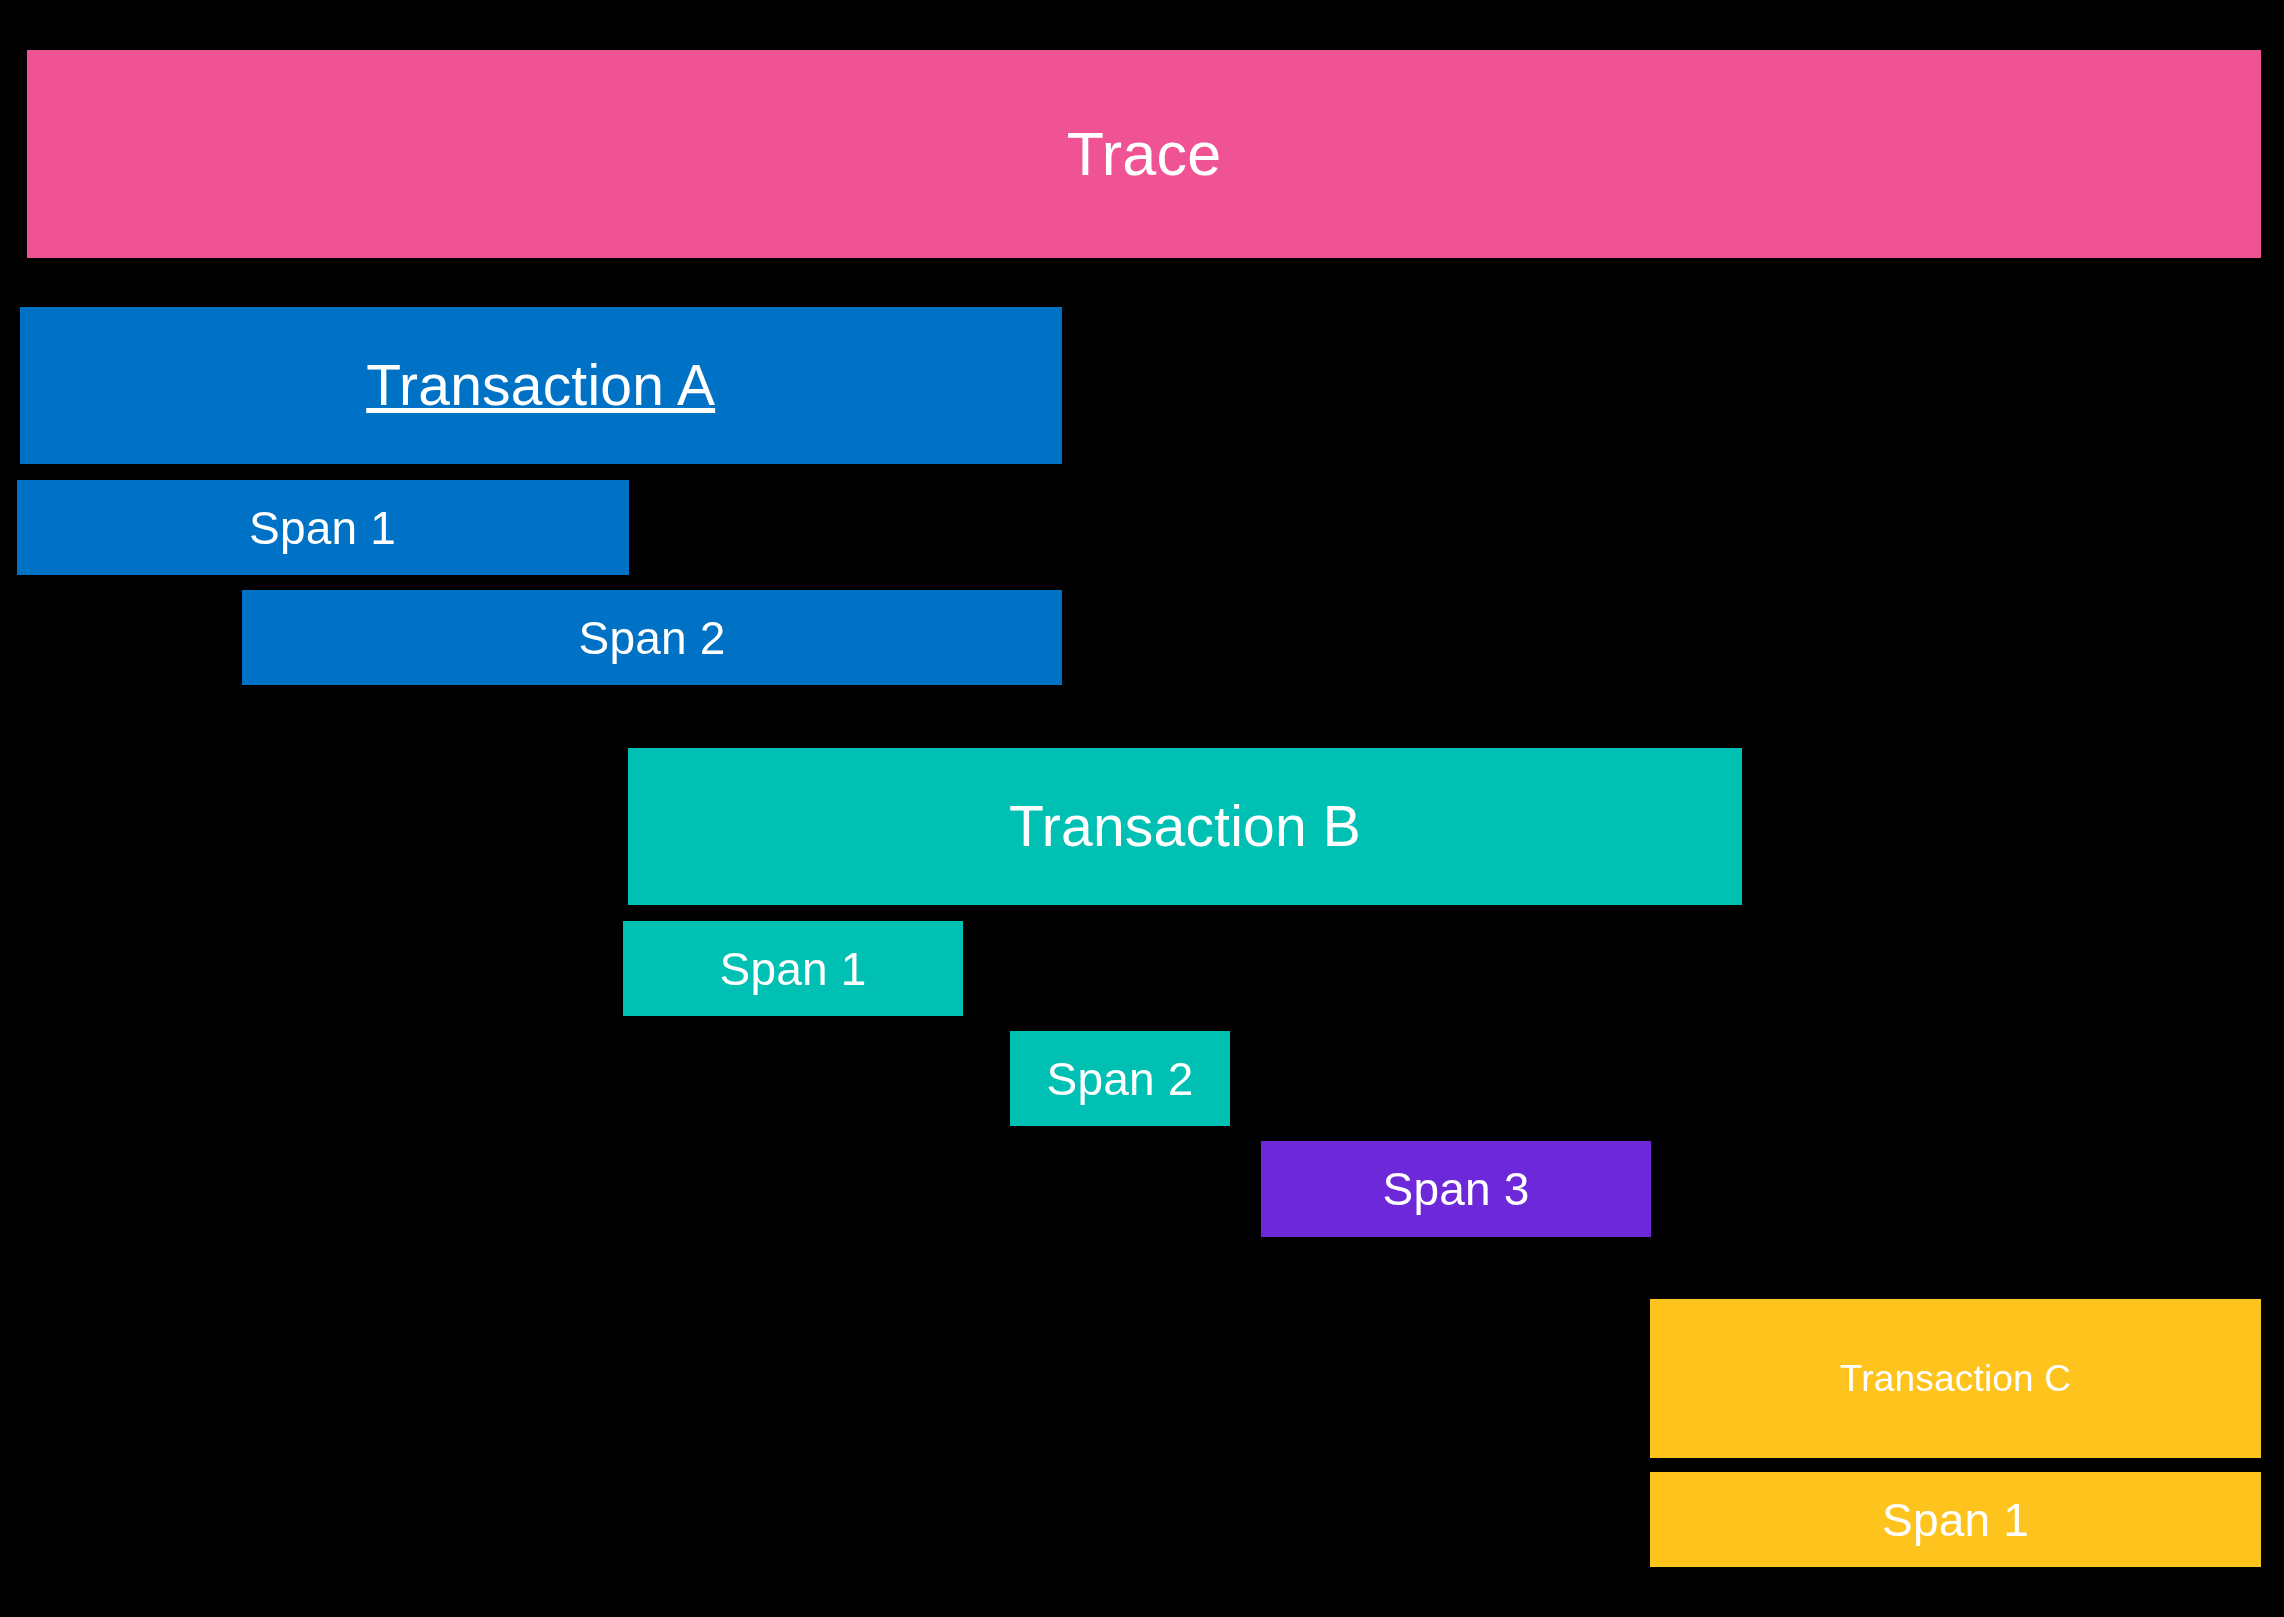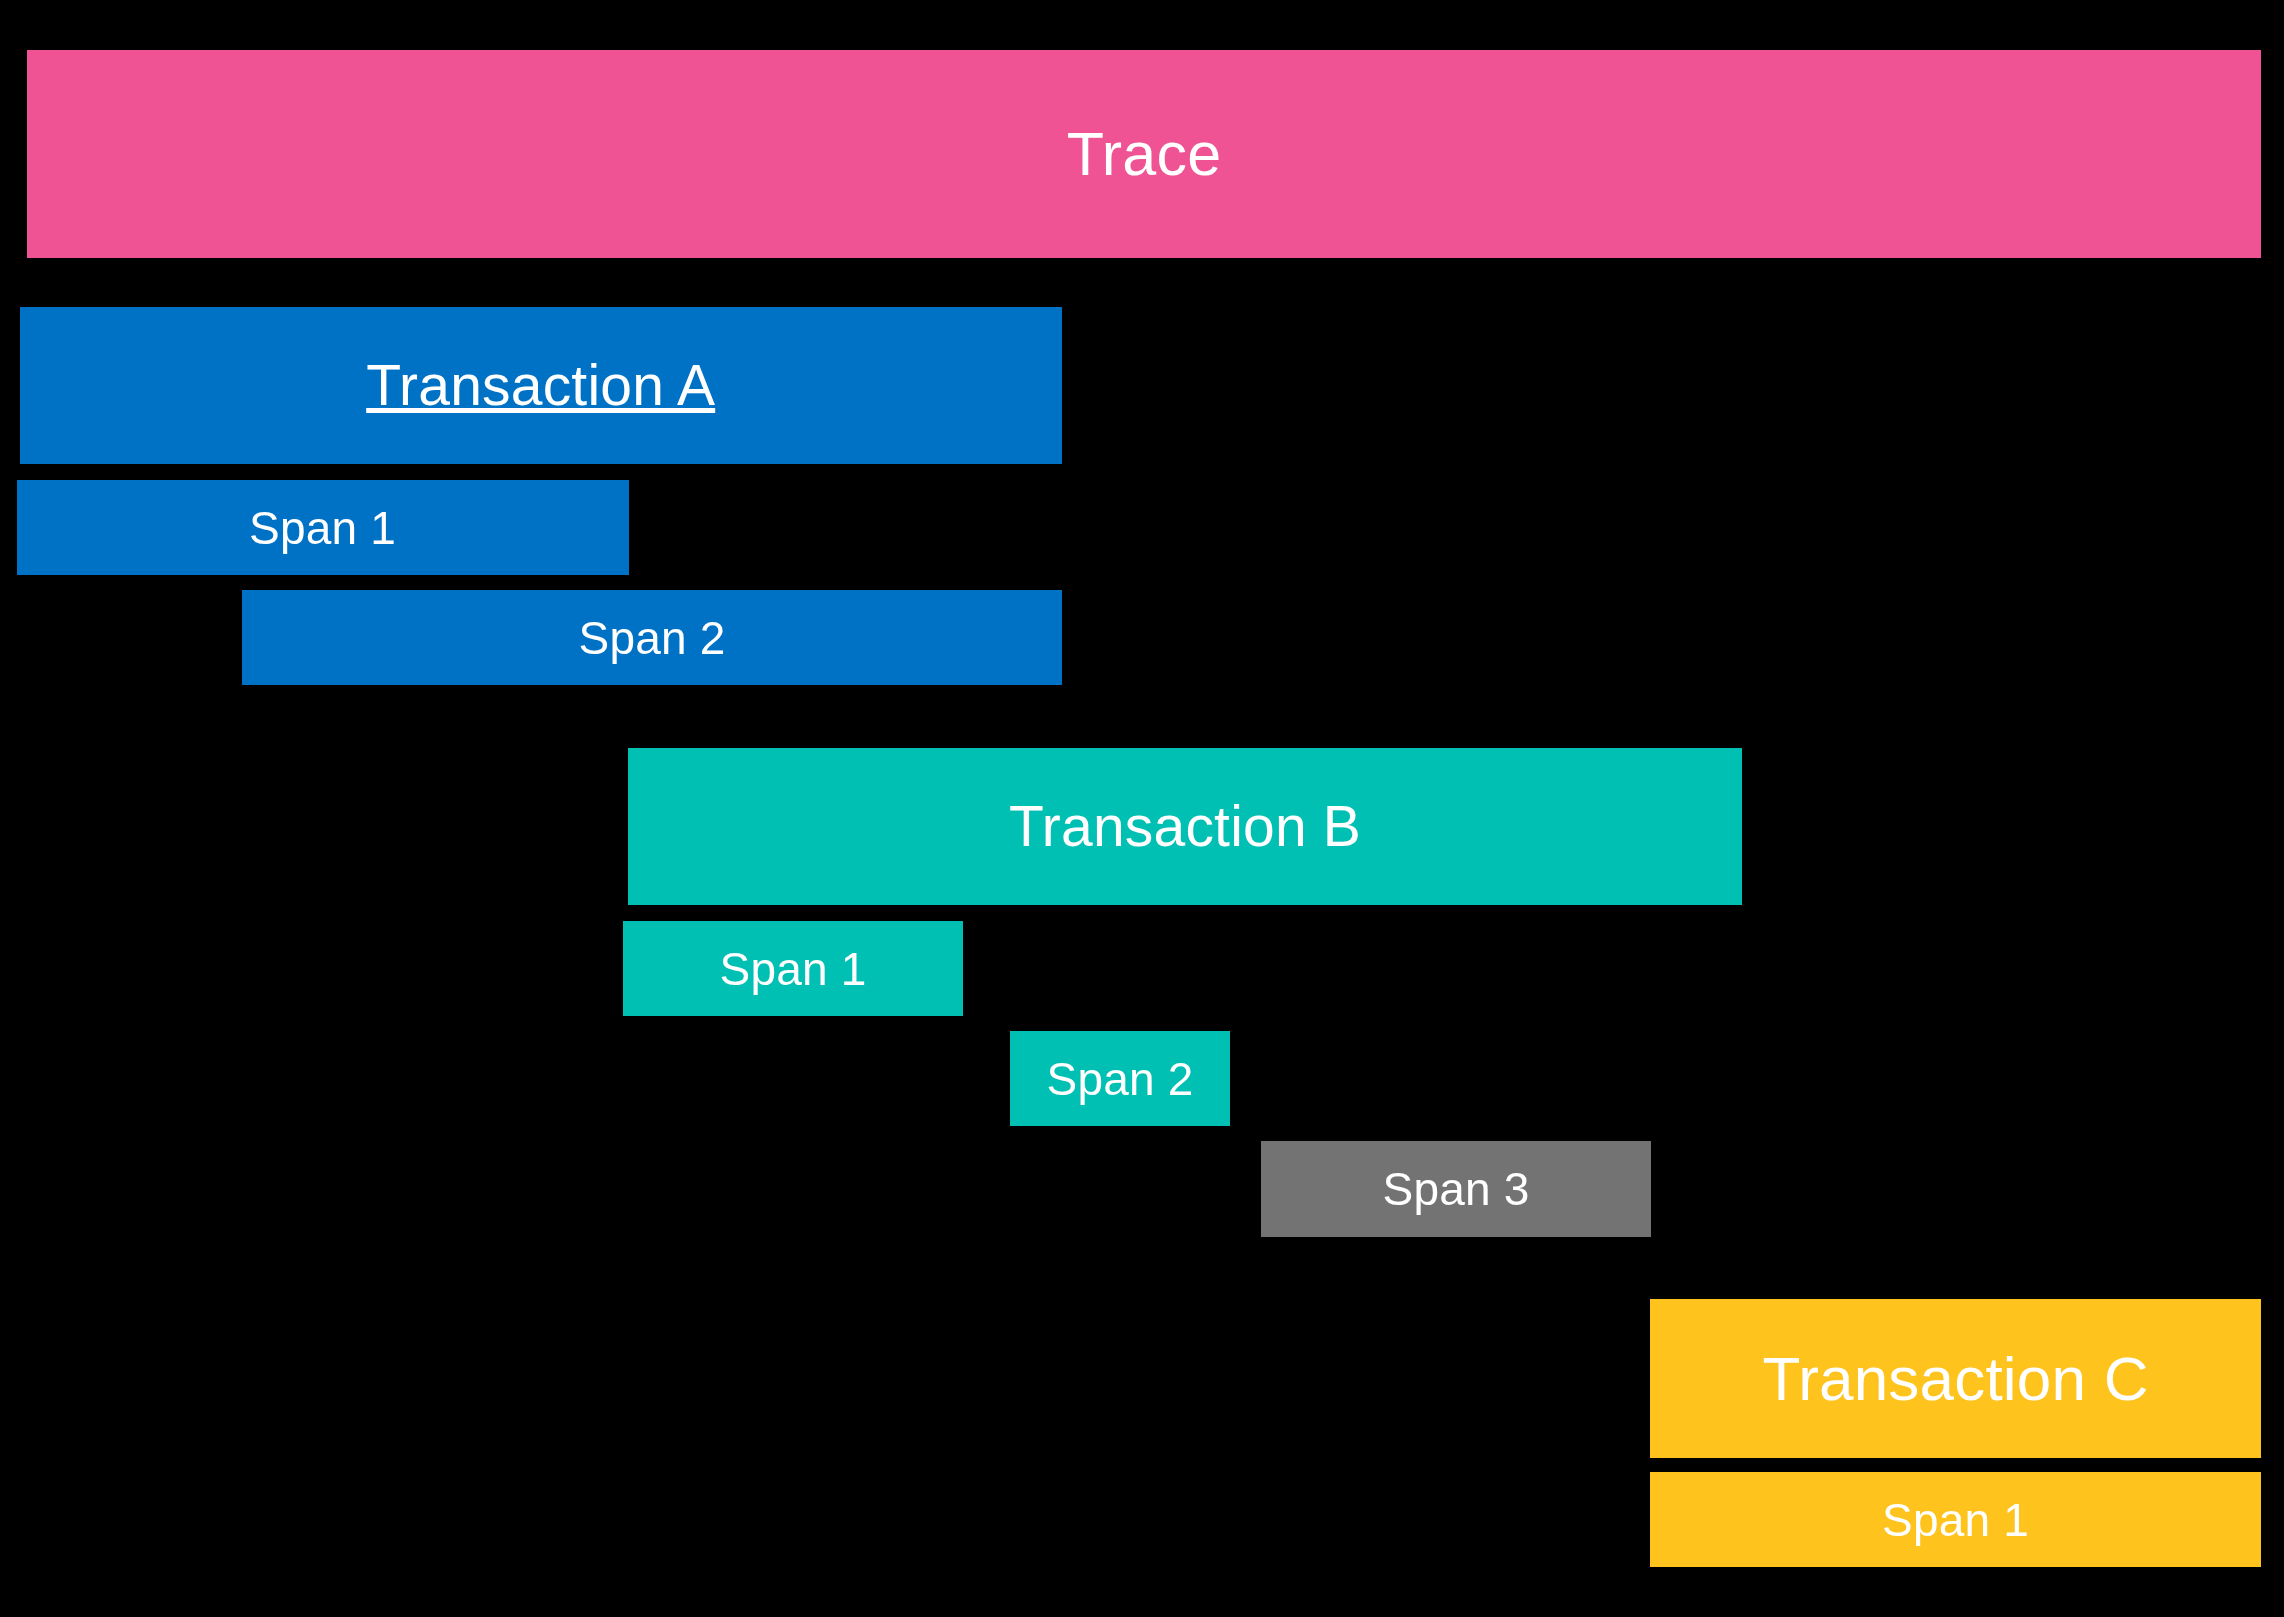--- a/index.html
+++ b/index.html
@@ -104,21 +104,21 @@
   }
   .txn-b-span-3 .bar-label { font-size: 46px; }
 
   
   .txn-c {
     left: 1650px;
     top: 1299px;
     width: 611px;
     height: 159px;
   }
-  .txn-c .bar-label { font-size: 62px; text-align: center; }
+  .txn-c .bar-label { font-size: 37px; text-align: center; }
 
   .txn-c-span-1 {
     left: 1650px;
     top: 1472px;
     width: 611px;
     height: 95px;
   }
   .txn-c-span-1 .bar-label { font-size: 46px; }
 </style>
 </head>
@@ -147,21 +147,21 @@
   </div>
 
   <div class="bar txn-b-span-1" style="background: rgb(0, 191, 179);">
     <span class="bar-label">Span 1</span>
   </div>
 
   <div class="bar txn-b-span-2" style="background: rgb(0, 191, 179);">
     <span class="bar-label">Span 2</span>
   </div>
 
-  <div class="bar txn-b-span-3" style="background: #737373;">
+  <div class="bar txn-b-span-3" style="background: #6d28d9;">
     <span class="bar-label">Span 3</span>
   </div>
 
   <div class="bar txn-c" style="background: rgb(254, 195, 29);">
     <span class="bar-label">Transaction C</span>
   </div>
 
   <div class="bar txn-c-span-1" style="background: rgb(254, 195, 29);">
     <span class="bar-label">Span 1</span>
   </div>

